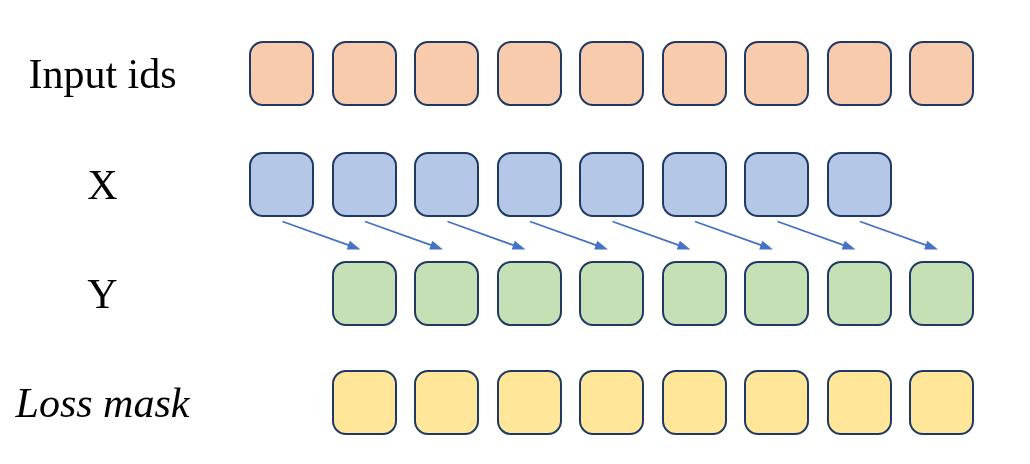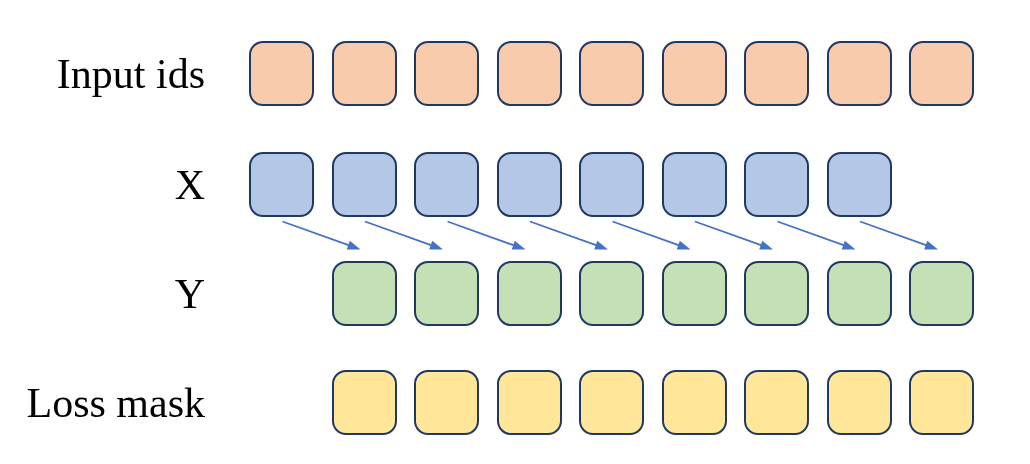--- a/index.html
+++ b/index.html
@@ -20,21 +20,21 @@
     left: 0;
     width: 1030px;
     height: 65px;
   }
   .row-label {
     position: absolute;
     left: 0;
     top: 50%;
     transform: translateY(-50%);
     width: 205px;
-    text-align: right;
+    text-align: center;
     font-size: 42px;
     line-height: 1;
     color: #000000;
     white-space: nowrap;
   }
   .squares {
     position: absolute;
     top: 0;
     display: flex;
     gap: 17.5px;
@@ -97,21 +97,21 @@
         <div class="sq" style="background: rgb(197, 224, 180); border-color: rgb(31, 56, 100);"></div>
         <div class="sq" style="background: rgb(197, 224, 180); border-color: rgb(31, 56, 100);"></div>
         <div class="sq" style="background: rgb(197, 224, 180); border-color: rgb(31, 56, 100);"></div>
         <div class="sq" style="background: rgb(197, 224, 180); border-color: rgb(31, 56, 100);"></div>
         <div class="sq" style="background: rgb(197, 224, 180); border-color: rgb(31, 56, 100);"></div>
         <div class="sq" style="background: rgb(197, 224, 180); border-color: rgb(31, 56, 100);"></div>
         <div class="sq" style="background: rgb(197, 224, 180); border-color: rgb(31, 56, 100);"></div>
       </div>
   </div>
 
-  <div class="row" style="top: 370px;">
+  <div class="row" style="top: 370px; font-style: italic;">
     <div class="row-label">Loss mask</div>
     <div class="squares" style="left: 331.5px;">
         <div class="sq" style="background: rgb(255, 230, 153); border-color: rgb(31, 56, 100);"></div>
         <div class="sq" style="background: rgb(255, 230, 153); border-color: rgb(31, 56, 100);"></div>
         <div class="sq" style="background: rgb(255, 230, 153); border-color: rgb(31, 56, 100);"></div>
         <div class="sq" style="background: rgb(255, 230, 153); border-color: rgb(31, 56, 100);"></div>
         <div class="sq" style="background: rgb(255, 230, 153); border-color: rgb(31, 56, 100);"></div>
         <div class="sq" style="background: rgb(255, 230, 153); border-color: rgb(31, 56, 100);"></div>
         <div class="sq" style="background: rgb(255, 230, 153); border-color: rgb(31, 56, 100);"></div>
         <div class="sq" style="background: rgb(255, 230, 153); border-color: rgb(31, 56, 100);"></div>

